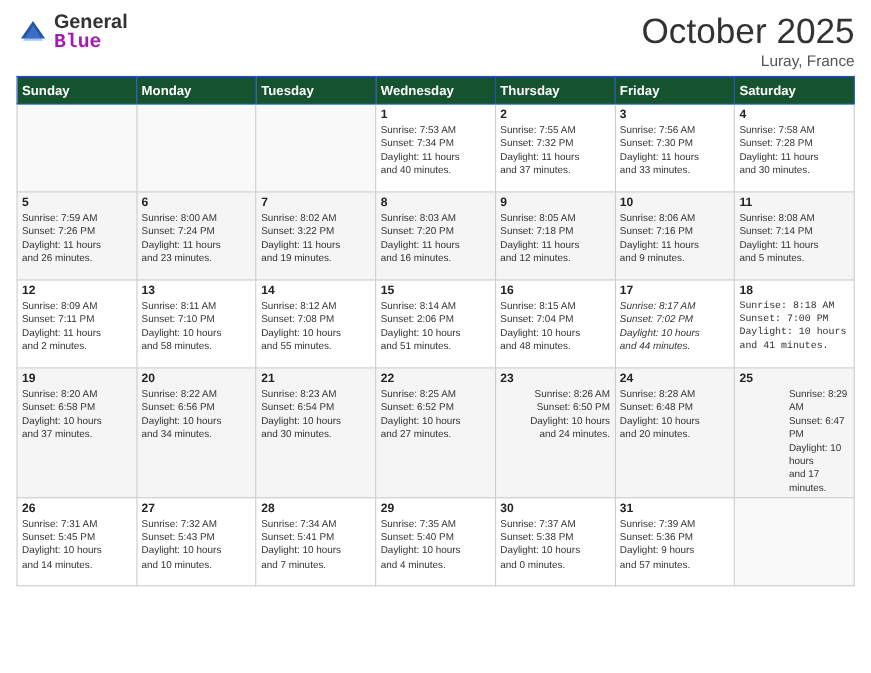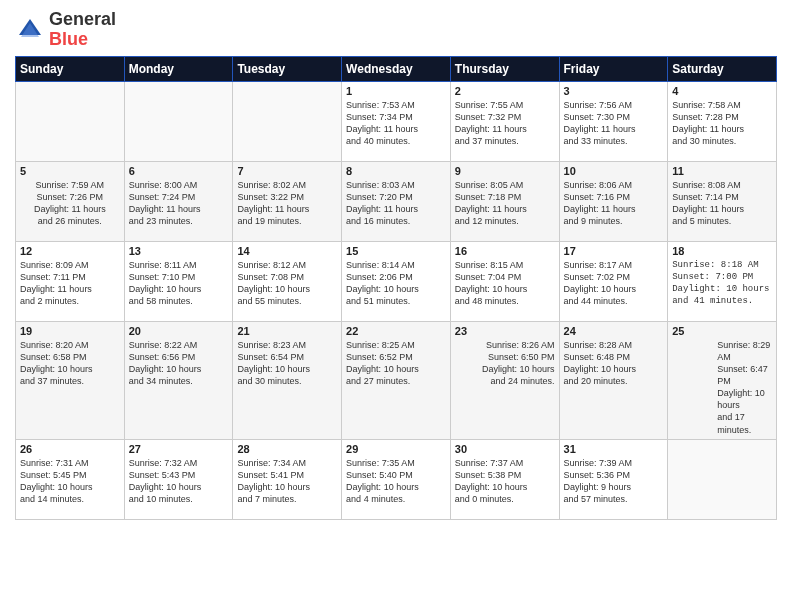--- a/index.html
+++ b/index.html
@@ -33,21 +33,22 @@
       line-height: 1.1;
     }
     .logo-general {
       font-size: 18px;
       font-weight: bold;
       color: #333;
     }
     .logo-blue {
       font-size: 18px;
       font-weight: bold;
-      color: #ef4444;
+      color: #a21caf;
+      font-family: Liberation Mono, monospace;
     }
     .logo-icon {
       width: 30px;
       height: 30px;
     }
     .title-section {
       text-align: right;
     }
     .month-title {
       font-size: 32px;
@@ -57,21 +58,21 @@
     .location {
       font-size: 14px;
       color: #555;
     }
     .calendar {
       width: 100%;
       border-collapse: collapse;
       table-layout: fixed;
     }
     .calendar th {
-      background: #0f172a;
+      background: #14532d;
       color: #fff;
       padding: 5px 4px;
       font-size: 12px;
       font-weight: bold;
       text-align: left;
       border: 1px solid #2255bb;
     }
     .calendar td {
       border: 1px solid #ccc;
       vertical-align: top;
@@ -107,20 +108,24 @@
   <div class="header">
     <div class="logo">
       <svg class="logo-icon" viewBox="0 0 30 30">
         <polygon points="15,4 26,20 4,20" fill="#2255aa"></polygon>
         <polygon points="15,8 24,22 6,22" fill="#5588dd" opacity="0.5"></polygon>
       </svg>
       <div class="logo-text">
         <span class="logo-general">General</span>
         <span class="logo-blue">Blue</span>
       </div>
+    </div>
+    <div class="title-section">
+      <div class="month-title">October 2025</div>
+      <div class="location">Luray, France</div>
     </div>
   </div>
 
   <table class="calendar">
     <thead>
       <tr>
         <th>Sunday</th>
         <th>Monday</th>
         <th>Tuesday</th>
         <th>Wednesday</th>
@@ -159,21 +164,21 @@
             <span class="day-number">4</span>
             <div class="cell-text" style="white-space: pre-line;">Sunrise: 7:58 AM
 Sunset: 7:28 PM
 Daylight: 11 hours
 and 30 minutes.</div>
           </td>
         </tr>
         <tr>
           <td class="shaded">
             <span class="day-number">5</span>
-            <div class="cell-text" style="white-space: pre-line; text-align: center;">Sunrise: 7:59 AM
+            <div class="cell-text" style="white-space: pre-line;">Sunrise: 7:59 AM
 Sunset: 7:26 PM
 Daylight: 11 hours
 and 26 minutes.</div>
           </td>
           <td class="shaded">
             <span class="day-number">6</span>
             <div class="cell-text" style="white-space: pre-line;">Sunrise: 8:00 AM
 Sunset: 7:24 PM
 Daylight: 11 hours
 and 23 minutes.</div>
@@ -245,21 +250,21 @@
           </td>
           <td>
             <span class="day-number">16</span>
             <div class="cell-text" style="white-space: pre-line;">Sunrise: 8:15 AM
 Sunset: 7:04 PM
 Daylight: 10 hours
 and 48 minutes.</div>
           </td>
           <td>
             <span class="day-number">17</span>
-            <div class="cell-text" style="white-space: pre-line;">Sunrise: 8:17 AM
+            <div class="cell-text" style="white-space: pre-line; font-style: italic;">Sunrise: 8:17 AM
 Sunset: 7:02 PM
 Daylight: 10 hours
 and 44 minutes.</div>
           </td>
           <td>
             <span class="day-number">18</span>
             <div class="cell-text" style="white-space: pre-line; font-family: Liberation Mono, monospace;">Sunrise: 8:18 AM
 Sunset: 7:00 PM
 Daylight: 10 hours
 and 41 minutes.</div>

